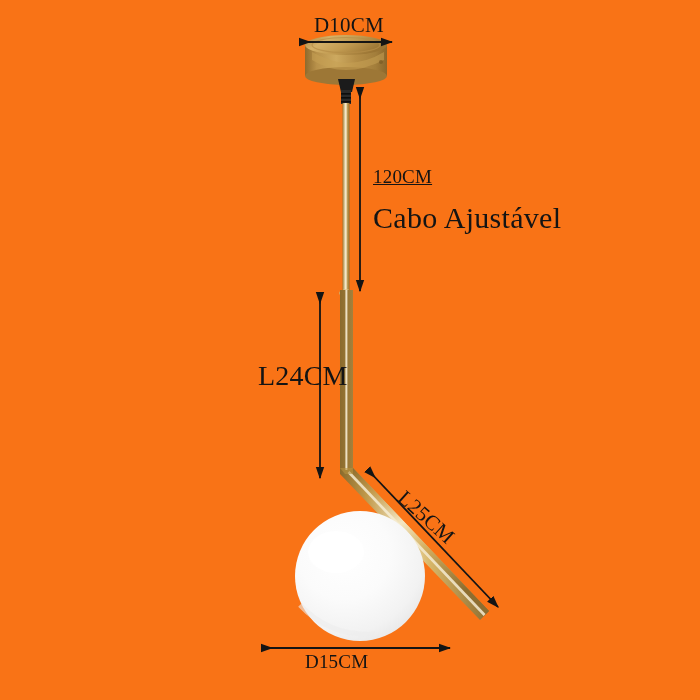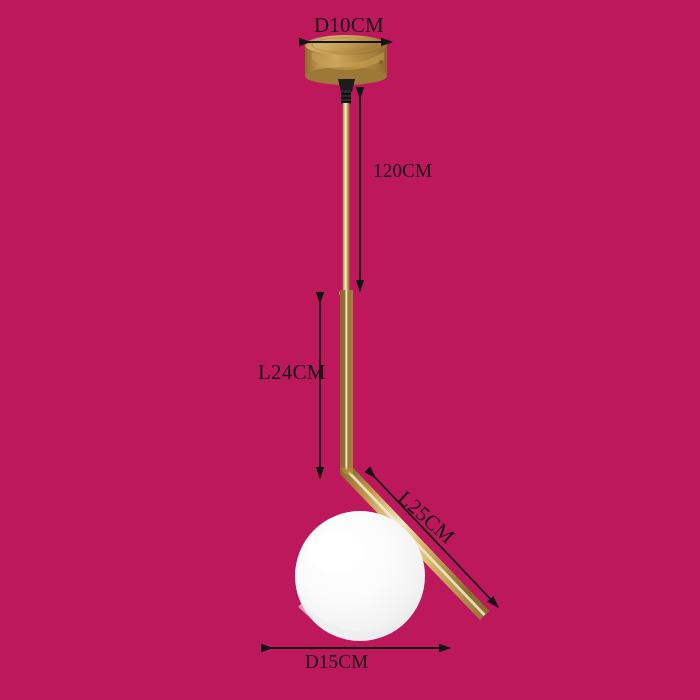--- a/index.html
+++ b/index.html
@@ -10,21 +10,21 @@
     width: 700px;
     height: 700px;
     background: #ffffff;
     font-family: "Liberation Serif", "DejaVu Serif", serif;
     overflow: hidden;
   }
   #stage {
     position: relative;
     width: 700px;
     height: 700px;
-    background: #be185d;
+    background: #f97316;
   }
   #diagram-svg {
     position: absolute;
     left: 0;
     top: 0;
     width: 700px;
     height: 700px;
   }
   .dim-label {
     position: absolute;
@@ -35,34 +35,35 @@
     user-select: none;
   }
   #label-d10 {
     left: 314px;
     top: 15px;
     font-size: 21px;
     letter-spacing: 0.2px;
   }
   #label-120 {
     left: 373px;
-    top: 161px;
+    top: 167px;
     font-size: 19px;
     letter-spacing: 0.2px;
+    text-decoration: underline;
   }
   #label-cabo {
     left: 373px;
     top: 203px;
     font-size: 30px;
     letter-spacing: 0.3px;
   }
   #label-l24 {
     left: 258px;
     top: 362px;
-    font-size: 21px;
+    font-size: 28px;
     letter-spacing: 0.2px;
   }
   #label-l25 {
     left: 408px;
     top: 487px;
     font-size: 21px;
     letter-spacing: 0.2px;
     transform: rotate(42deg);
     transform-origin: left top;
   }
@@ -196,20 +197,21 @@
 
     <line x1="368" y1="470" x2="498" y2="607" stroke="#141414" stroke-width="1.8" marker-start="url(#arrowStart)" marker-end="url(#arrowEnd)"></line>
 
     <line x1="262" y1="648" x2="450" y2="648" stroke="#141414" stroke-width="1.8" marker-start="url(#arrowStart)" marker-end="url(#arrowEnd)"></line>
   </svg>
 
   <div class="dim-label" id="label-d10">D10CM</div>
 
   <div class="dim-label" id="label-120">120CM</div>
 
+  <div class="dim-label" id="label-cabo">Cabo Ajustável</div>
 
   <div class="dim-label" id="label-l24">L24CM</div>
 
   <div class="dim-label" id="label-l25">L25CM</div>
 
   <div class="dim-label" id="label-d15">D15CM</div>
 
 </div>
 
 </body></html>

